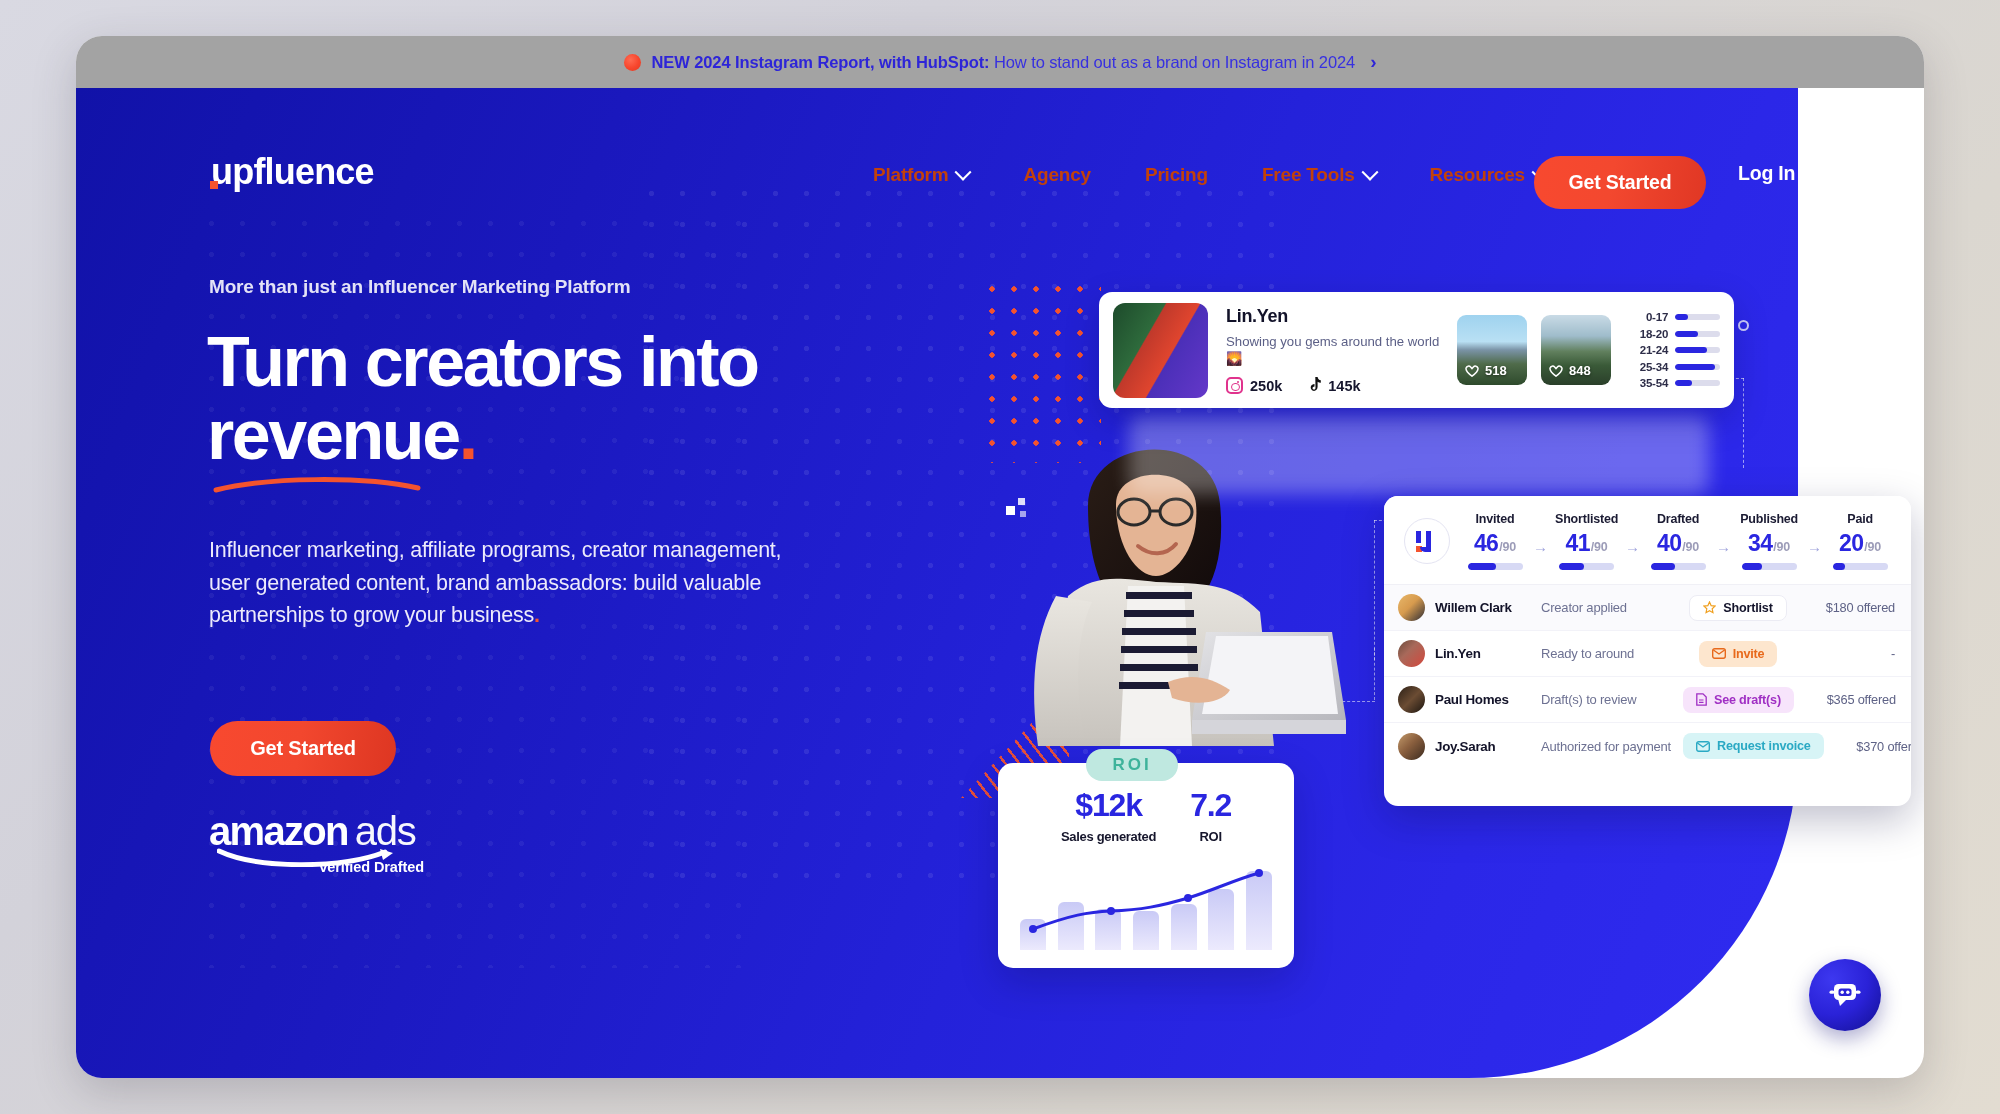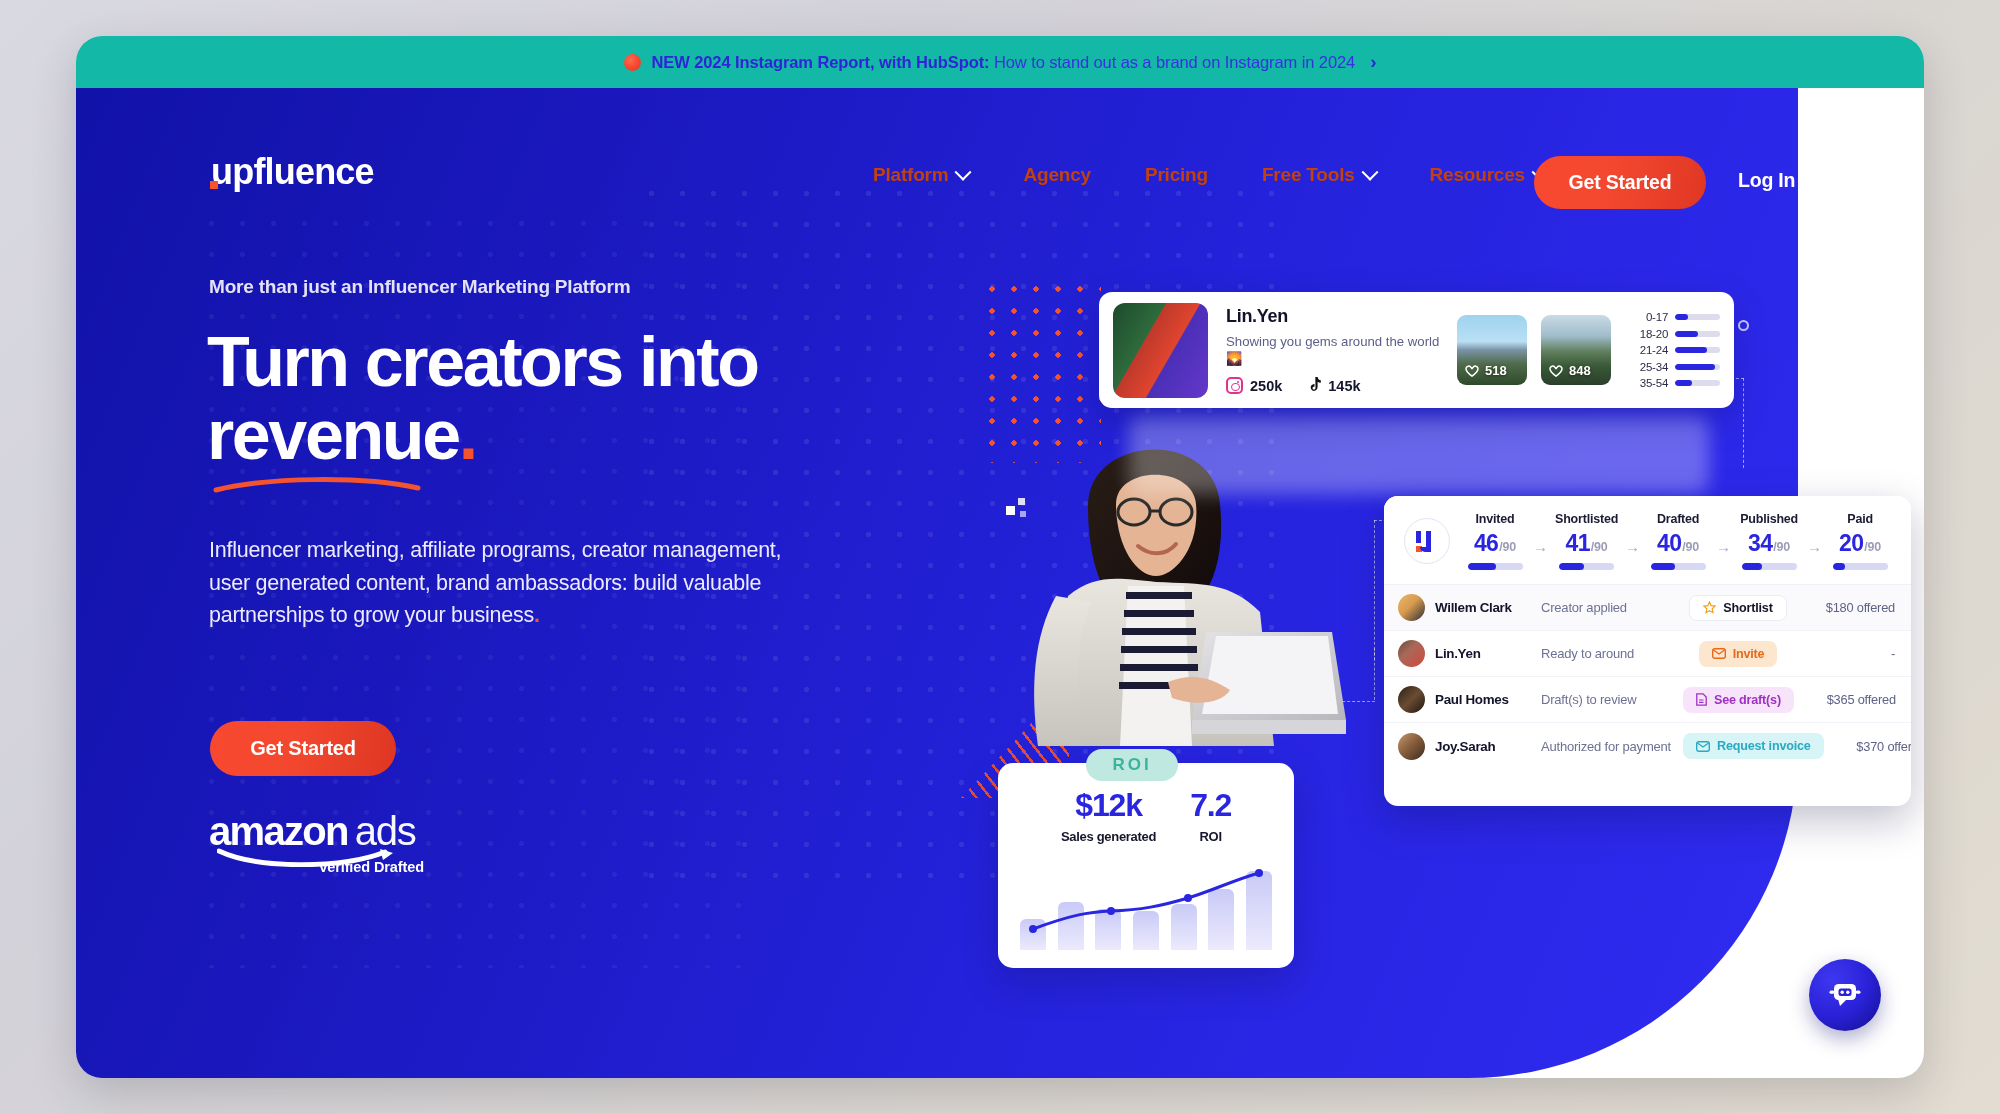--- a/index.html
+++ b/index.html
@@ -20,21 +20,21 @@
     border-radius: 26px;
     background: #ffffff;
     overflow: hidden;
     box-shadow: 0 14px 44px rgba(60,55,70,0.22);
   }
 
   
   .announce {
     position: absolute; top: 0; left: 0; right: 0;
     height: 52px;
-    background: #14b8a6;
+    background: #a3a3a3;
     display: flex; align-items: center; justify-content: center;
     gap: 11px;
     z-index: 6;
   }
   .announce-dot {
     width: 17px; height: 17px; border-radius: 50%;
     background: radial-gradient(circle at 38% 34%, #ff6a52 0%, #f7452c 55%, #e03a22 100%);
     flex: none;
   }
   .announce-text { font-size: 16.5px; letter-spacing: -0.1px; white-space: nowrap; }
@@ -122,21 +122,21 @@
   }
   .cta-nav {
     position: absolute; left: 1458px; top: 120px;
     width: 172px; height: 53px; border-radius: 27px;
     background: linear-gradient(100deg, #f8492f 0%, #f3482f 45%, #e03724 100%);
     color: #fff; font-size: 19.5px; font-weight: 700; letter-spacing: -0.2px;
     display: flex; align-items: center; justify-content: center;
     cursor: pointer; border: none;
   }
   .login {
-    position: absolute; left: 1662px; top: 133px;
+    position: absolute; left: 1662px; top: 126px;
     color: #fff; font-size: 19.5px; font-weight: 700; letter-spacing: -0.2px; cursor: pointer; text-align: right;
   }
 
   
   .eyebrow {
     position: absolute; left: 133px; top: 240px;
     color: #e3e2f6; font-size: 19px; font-weight: 700; letter-spacing: -0.2px;
   }
   .headline {
     position: absolute; left: 131px; top: 290px;
@@ -215,21 +215,21 @@
   }
   .thumb.t1 { background: linear-gradient(to bottom, #9fd3ef 0%, #b9e0f4 38%, #7a93a6 50%, #4f6b4a 70%, #2e4a2c 100%); }
   .thumb.t2 { background: linear-gradient(to bottom, #c9dbe6 0%, #9fbccb 30%, #61805e 52%, #3a5a38 72%, #2a3f2a 100%); }
   .thumb-like {
     position: absolute; left: 8px; bottom: 7px; display: flex; align-items: center; gap: 6px;
     color: #fff; font-size: 13px; font-weight: 700; text-shadow: 0 1px 3px rgba(0,0,0,.5);
   }
   .heart { width: 14px; height: 13px; flex: none; }
   .agegroups { width: 95px; flex: none; padding-left: 8px; }
   .agerow { display: flex; align-items: center; gap: 7px; margin: 4.5px 0; justify-content: flex-end; }
-  .agelab { font-size: 11.5px; color: #2d2d48; font-weight: 400; width: 36px; text-align: right; letter-spacing: -.2px;}
+  .agelab { font-size: 11.5px; color: #2d2d48; font-weight: 700; width: 36px; text-align: right; letter-spacing: -.2px;}
   .agebar { width: 46px; height: 6px; border-radius: 3px; background: #dcdcec; overflow: hidden; }
   .agebar > span { display: block; height: 100%; border-radius: 3px; background: #2a26e0; }
 
   
   .ghost-card {
     position: absolute; left: 1053px; top: 380px; width: 580px; height: 78px;
     background: rgba(255,255,255,.30); border-radius: 13px; filter: blur(9px);
   }
 
   

